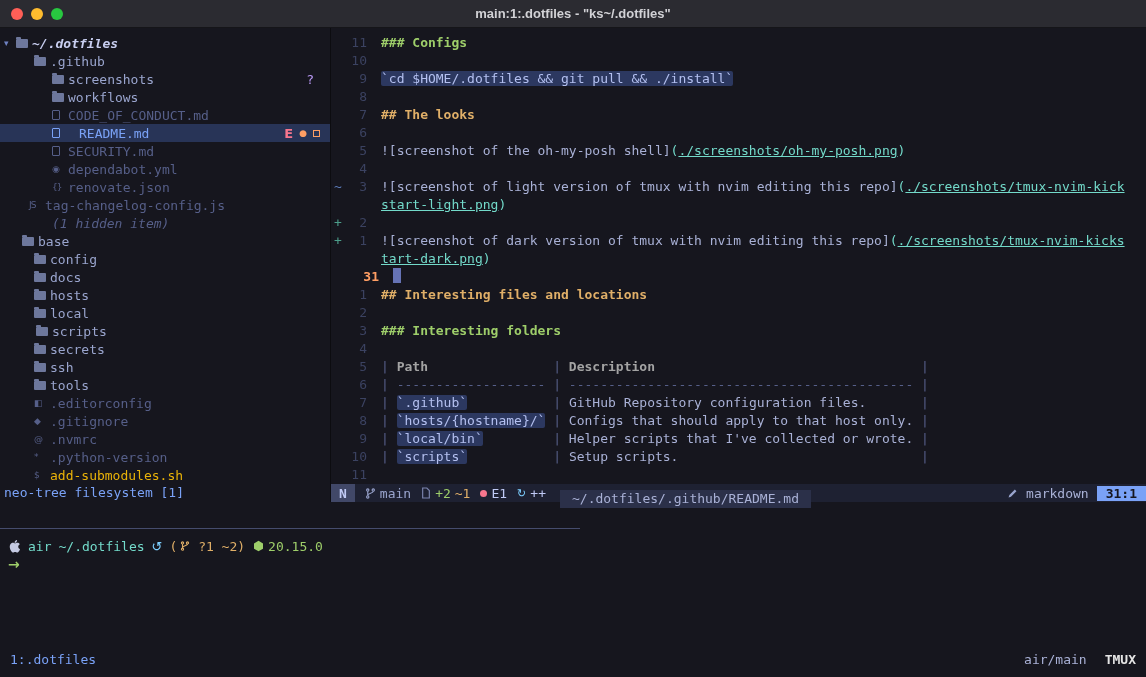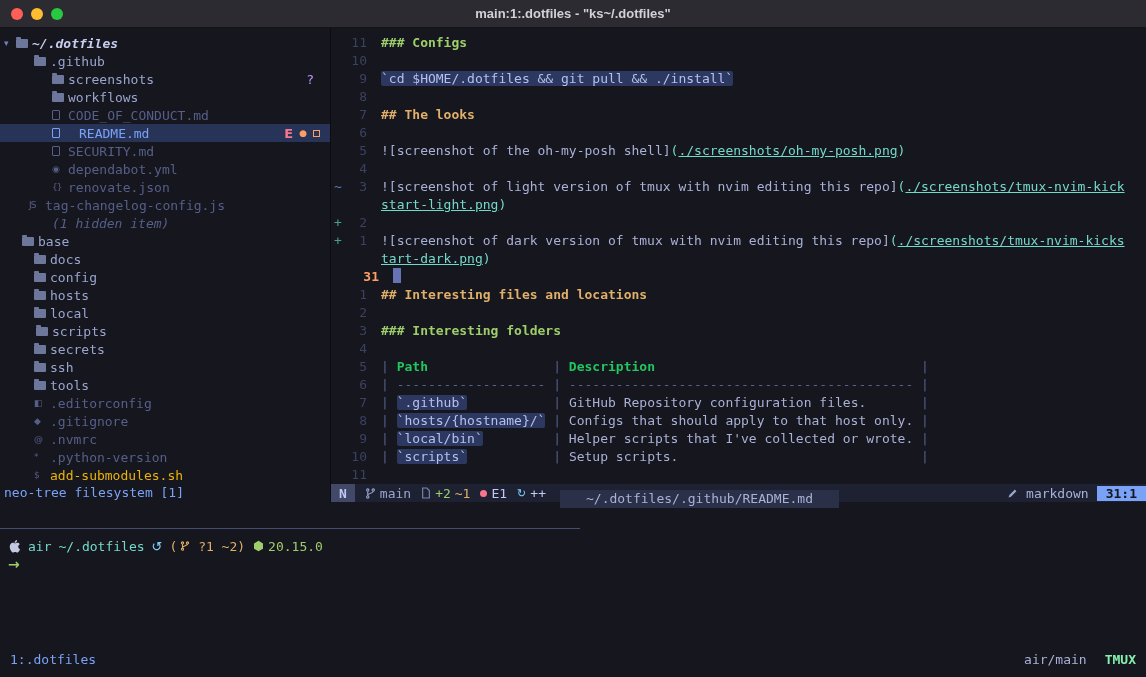--- a/index.html
+++ b/index.html
@@ -51,32 +51,32 @@
   .enum.cur { color:#ff9e64; font-weight:bold;margin-left:12px; }
   .etext { padding-left:14px; }
   .sg-fg { color:#a9b1d6; }
   .sg-h2 { color:#e0af68; font-weight:bold; }
   .sg-h3 { color:#9ece6a; font-weight:bold; }
   .sg-code { background:#2c3860; color:#b4c0f0; border-radius:2px; }
   .sg-link { color:#73daca; text-decoration:underline; }
   .sg-lp { color:#73daca; }
   .sg-pn { color:#565f89; }
   .sg-dash { color:#565f89; }
-  .sg-th { color:#22c55e; font-weight:bold; }
+  .sg-th { color:#a3a3a3; font-weight:bold; }
   .cursor { display:inline-block; width:8px; height:15px; background:#6673b5; vertical-align:-2px; }
 
   .statusline { position:absolute; left:0; right:0; bottom:0; height:18px; background:#1e2132;
     display:flex; align-items:center; color:#9aa5ce; }
   .sl-mode { background:#414868; color:#c0caf5; font-weight:bold; padding:0 8px; height:100%; display:flex; align-items:center; }
   .sl-item { margin-left:10px; display:flex; align-items:center; gap:4px; }
   .sl-plus { color:#9ece6a; } .sl-tilde { color:#e0af68; }
   .sl-diag-dot { width:7px; height:7px; border-radius:50%; background:#f7768e; display:inline-block; }
   .sl-light { color:#c0caf5; }
   .sl-upd-icon { color:#7dcfff; font-family:"DejaVu Sans", sans-serif; font-size:11px; }
-  .sl-file-chip { margin-left:14px; background:#2b3049; color:#a9b1d6; padding:0 26px; height:100%; display:flex; align-items:center;margin-top:11px; }
+  .sl-file-chip { margin-left:14px; background:#2b3049; color:#a9b1d6; padding:0 12px; height:100%; display:flex; align-items:center;margin-top:11px; }
   .sl-right { margin-left:auto; display:flex; align-items:center; gap:8px; }
   .sl-ft { color:#a9b1d6; }
   .sl-pos { background:#7aa2f7; color:#16161e; font-weight:bold; padding:0 9px; height:100%; display:flex; align-items:center; }
   .icon-svg { display:inline-flex; align-items:center; }
 
   
   .cmdline { height:26px; }
   .pane-border { width:580px; height:1px; background:#454c6d; }
   .shell { height:118px; padding:8px 0 0 8px; }
   .sh-line { height:18px; display:flex; align-items:center; white-space:pre; }
@@ -84,21 +84,21 @@
   .sh-sync { color:#7dcfff; margin-left:7px; font-family:"DejaVu Sans", sans-serif; }
   .sh-git { color:#e0af68; margin-left:7px; display:inline-flex; align-items:center; }
   .sh-node { color:#9ece6a; margin-left:8px; display:inline-flex; align-items:center; gap:4px; }
   .sh-arrow { color:#9ece6a; font-weight:bold; font-size:14px; font-family:"DejaVu Sans", sans-serif; }
   .apple { color:#c4c9e2; }
 
   .tmuxbar { position:absolute; left:0; right:0; bottom:0; height:30px; padding:5px 10px 0 10px; display:flex; background:#16161e; }
   .tm-left { color:#7aa2f7; }
   .tm-right { margin-left:auto; display:flex; gap:18px; }
   .tm-session { color:#a9b1d6; }
-  .tm-badge { color:#86efac; font-weight:bold; }
+  .tm-badge { color:#e5e5e5; font-weight:bold; }
 </style>
 </head>
 <body>
 
 <div class="titlebar">
   <div class="lights">
     <span class="light light-close"></span>
     <span class="light light-min"></span>
     <span class="light light-zoom"></span>
   </div>
@@ -113,22 +113,22 @@
         <div class="trow" style="padding-left: 40px;"><span class="texp"></span><span class="tic"><span class="tic-folder"></span></span><span class="lab-folder">screenshots</span><span class="tbadge">?</span></div>
         <div class="trow" style="padding-left: 40px;"><span class="texp"></span><span class="tic"><span class="tic-folder"></span></span><span class="lab-folder">workflows</span></div>
         <div class="trow" style="padding-left: 40px;"><span class="texp"></span><span class="tic"><span class="tic-doc"></span></span><span class="lab-dim">CODE_OF_CONDUCT.md</span></div>
         <div class="trow sel" style="padding-left: 40px;"><span class="texp"></span><span class="tic"><span class="tic-doc"></span></span><span class="lab-sel">README.md</span><span class="tmarkers"><span class="m-error">E</span><span class="m-modified-dot">●</span><span class="m-unstaged-box"></span></span></div>
         <div class="trow" style="padding-left: 40px;"><span class="texp"></span><span class="tic"><span class="tic-doc"></span></span><span class="lab-dim">SECURITY.md</span></div>
         <div class="trow" style="padding-left: 40px;"><span class="texp"></span><span class="tic tic-glyph">◉</span><span class="lab-dim">dependabot.yml</span></div>
         <div class="trow" style="padding-left: 40px;"><span class="texp"></span><span class="tic tic-glyph">{}</span><span class="lab-dim">renovate.json</span></div>
         <div class="trow" style="padding-left: 17px; text-align: center;"><span class="texp"></span><span class="tic tic-glyph">JS</span><span class="lab-dim">tag-changelog-config.js</span></div>
         <div class="trow" style="padding-left: 40px;"><span class="texp"></span><span class="lab-note">(1 hidden item)</span></div>
         <div class="trow" style="padding-left: 10px;"><span class="texp"></span><span class="tic"><span class="tic-folder"></span></span><span class="lab-folder">base</span></div>
+        <div class="trow" style="padding-left: 22px;"><span class="texp"></span><span class="tic"><span class="tic-folder"></span></span><span class="lab-folder">config</span></div>
         <div class="trow" style="padding-left: 22px;"><span class="texp"></span><span class="tic"><span class="tic-folder"></span></span><span class="lab-folder">docs</span></div>
-        <div class="trow" style="padding-left: 22px;"><span class="texp"></span><span class="tic"><span class="tic-folder"></span></span><span class="lab-folder">config</span></div>
         <div class="trow" style="padding-left: 22px;"><span class="texp"></span><span class="tic"><span class="tic-folder"></span></span><span class="lab-folder">hosts</span></div>
         <div class="trow" style="padding-left: 22px;"><span class="texp"></span><span class="tic"><span class="tic-folder"></span></span><span class="lab-folder">local</span></div>
         <div class="trow" style="padding-left: 24px;"><span class="texp"></span><span class="tic"><span class="tic-folder"></span></span><span class="lab-folder">scripts</span></div>
         <div class="trow" style="padding-left: 22px;"><span class="texp"></span><span class="tic"><span class="tic-folder"></span></span><span class="lab-folder">secrets</span></div>
         <div class="trow" style="padding-left: 22px;"><span class="texp"></span><span class="tic"><span class="tic-folder"></span></span><span class="lab-folder">ssh</span></div>
         <div class="trow" style="padding-left: 22px;"><span class="texp"></span><span class="tic"><span class="tic-folder"></span></span><span class="lab-folder">tools</span></div>
         <div class="trow" style="padding-left: 22px;"><span class="texp"></span><span class="tic tic-glyph">◧</span><span class="lab-dim">.editorconfig</span></div>
         <div class="trow" style="padding-left: 22px;"><span class="texp"></span><span class="tic tic-glyph">◆</span><span class="lab-dim">.gitignore</span></div>
         <div class="trow" style="padding-left: 22px;"><span class="texp"></span><span class="tic tic-glyph">@</span><span class="lab-dim">.nvmrc</span></div>
         <div class="trow" style="padding-left: 22px;"><span class="texp"></span><span class="tic tic-glyph">*</span><span class="lab-dim">.python-version</span></div>

